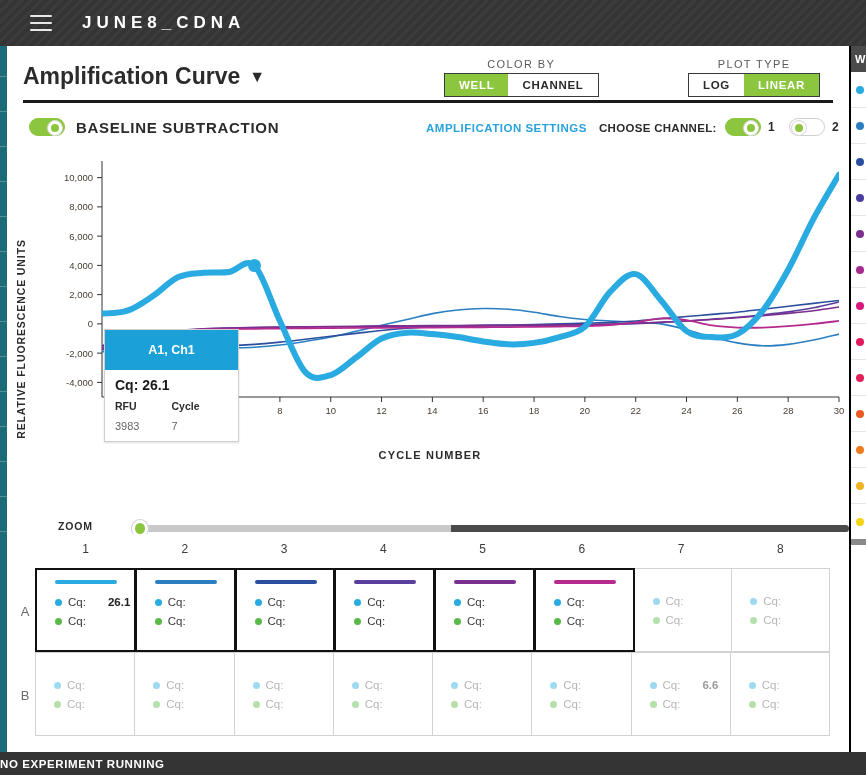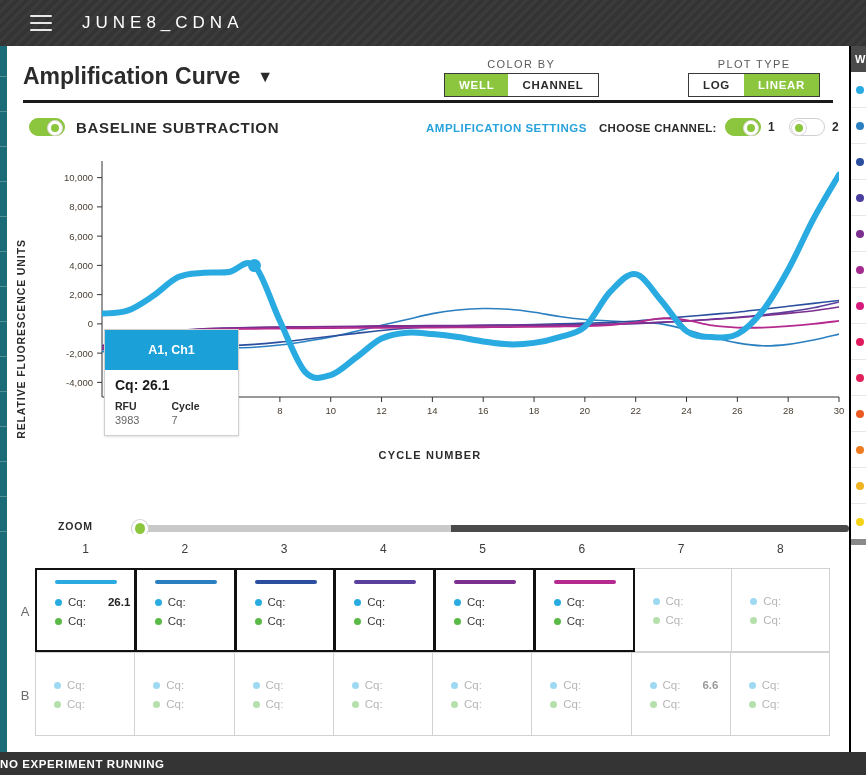--- a/index.html
+++ b/index.html
@@ -14,21 +14,21 @@
   
   .topbar{
     position:absolute;left:0;top:0;width:866px;height:46px;
     background:#343434;
     background-image:repeating-linear-gradient(135deg,rgba(255,255,255,.035) 0px,rgba(255,255,255,.035) 3px,rgba(0,0,0,0) 3px,rgba(0,0,0,0) 7px);
     display:flex;align-items:center;
   }
   .hamburger{width:22px;height:16px;margin-left:30px;display:flex;flex-direction:column;justify-content:space-between;cursor:pointer;}
   .hamburger i{display:block;height:2px;background:#e8e8e8;border-radius:1px;}
   .exp-title{
-    margin-left:30px;color:#ffffff;font-size:17px;font-weight:normal;letter-spacing:5px;
+    margin-left:30px;color:#ffffff;font-size:17px;font-weight:bold;letter-spacing:5px;
   }
 
   
   .left-peek{position:absolute;left:0;top:46px;width:7px;height:729px;background:#1b6b78;}
   .left-peek .stripe{position:absolute;left:0;width:7px;height:1px;background:rgba(255,255,255,.25);}
   .right-peek{
     position:absolute;left:849px;top:46px;width:17px;height:729px;background:#ffffff;
     border-left:2px solid #000;overflow:hidden;
   }
   .right-peek-head{height:26px;background:#4a4a4a;color:#fff;font-size:11px;font-weight:bold;
@@ -36,21 +36,21 @@
   .rp-row{height:35px;border-bottom:1px solid #e6e6e6;display:flex;align-items:center;padding-left:5px;}
   .rp-dot{width:8px;height:8px;border-radius:50%;flex:0 0 auto;}
   .rp-scroll{position:absolute;left:0;top:493px;width:17px;height:6px;background:#8a8a8a;}
 
   
   .card{position:absolute;left:7px;top:46px;width:842px;height:523px;background:#fff;overflow:hidden;}
 
   .card-head{position:relative;height:63px;}
   .page-title{
     position:absolute;left:16px;top:17px;font-size:23px;font-weight:bold;color:#2b2b2b;
-    display:flex;align-items:center;gap:17px;cursor:pointer;
+    display:flex;align-items:center;gap:9px;cursor:pointer;
   }
   .caret{font-size:16px;line-height:1;color:#2b2b2b;}
 
   .seg-group{position:absolute;top:12px;}
   .seg-label{font-size:11px;color:#5a5a5a;letter-spacing:1.4px;text-align:center;margin-bottom:3px;}
   .seg{display:flex;border:1px solid #3a3a3a;height:22px;}
   .seg button{
     border:0;background:#fff;font-family:inherit;font-size:11.5px;font-weight:bold;
     letter-spacing:.7px;color:#2b2b2b;padding:0 14px;cursor:pointer;height:100%;
   }
@@ -99,21 +99,21 @@
 
   .tooltip{
     position:absolute;left:97px;top:180px;width:133px;background:#fff;border:1px solid #cfcfcf;
     box-shadow:0 1px 2px rgba(0,0,0,.12);
   }
   .tt-head{background:#1ba0d8;color:#fff;font-size:12.5px;font-weight:bold;text-align:center;padding:13px 0;}
   .tt-body{padding:7px 10px 9px 10px;}
   .tt-cq{font-size:14px;font-weight:bold;color:#1a1a1a;margin-bottom:7px;}
   .tt-cols{display:flex;}
   .tt-col{width:62px;}
-  .tt-k{font-size:10.5px;font-weight:bold;color:#2b2b2b;margin-bottom:2px;}
+  .tt-k{font-size:10.5px;font-weight:bold;color:#2b2b2b;margin-bottom:8px;}
   .tt-v{font-size:11px;color:#666;}
 
   
   .zoomrow{position:relative;height:36px;}
   .zoomrow .lbl{position:absolute;left:51px;top:11px;font-size:10.5px;font-weight:bold;letter-spacing:.8px;color:#2b2b2b;}
   .track{position:absolute;left:124px;top:16px;width:718px;height:7px;background:#c9c9c9;border-radius:4px;cursor:pointer;}
   .track .fill-dark{position:absolute;left:320px;top:0;right:0;height:7px;background:#4a4a4a;border-radius:0 4px 4px 0;}
   .knob-big{
     position:absolute;left:124px;top:10px;width:18px;height:19px;border-radius:50%;background:#fff;
     border:1px solid #d2d2d2;box-sizing:border-box;display:flex;align-items:center;justify-content:center;cursor:pointer;

